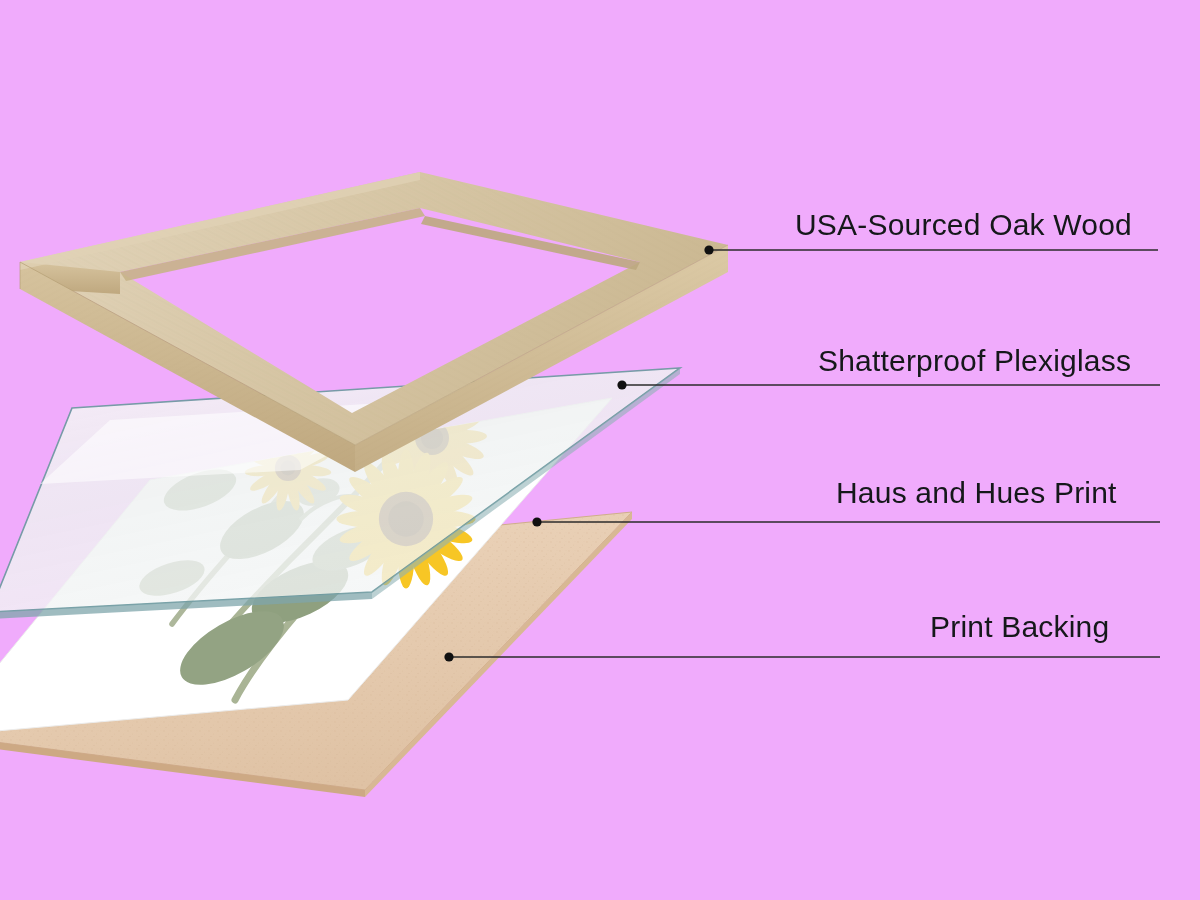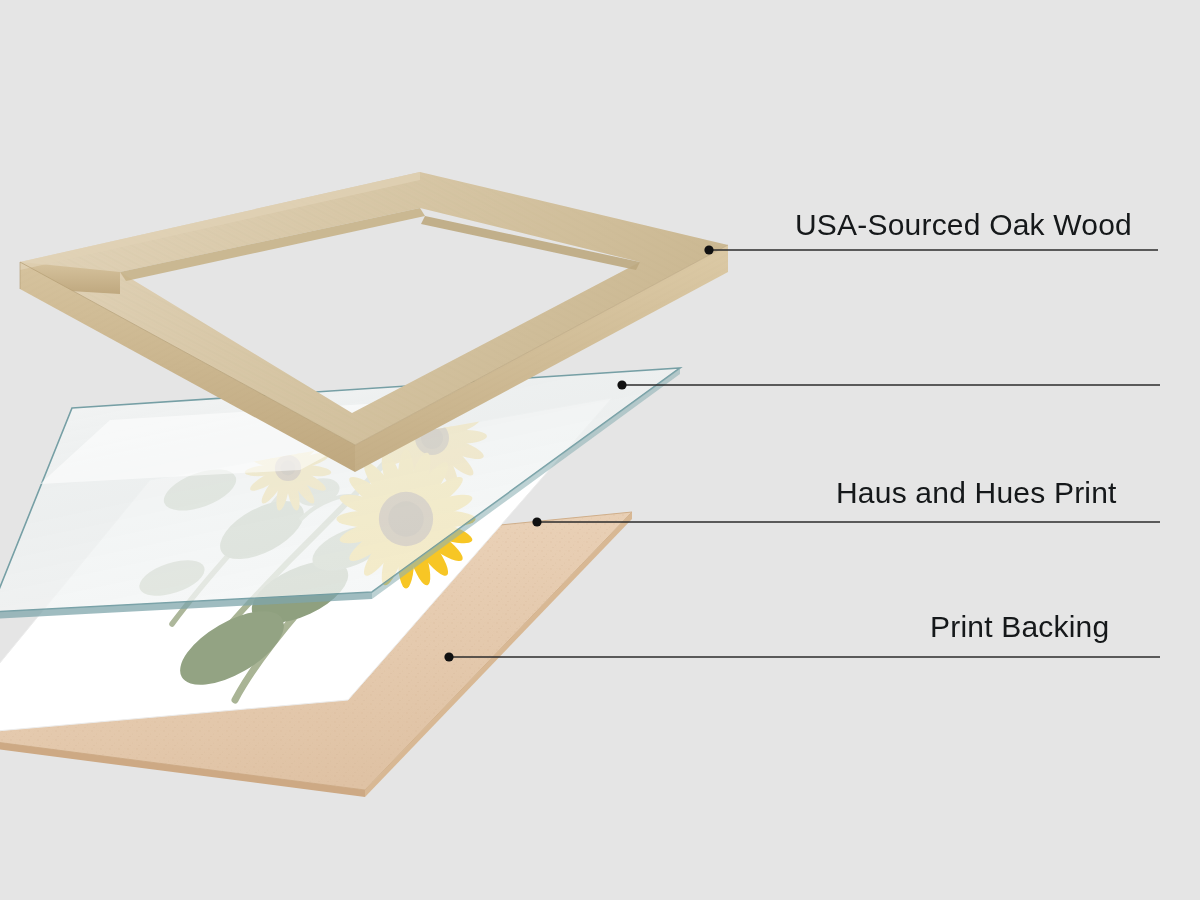--- a/index.html
+++ b/index.html
@@ -1,19 +1,19 @@
 <!DOCTYPE html>
 <html><head>
 <meta charset="utf-8">
 <style>
   * { margin:0; padding:0; box-sizing:border-box; }
   html,body { width:1200px; height:900px; background:#ffffff; overflow:hidden; }
   body { font-family:"Liberation Sans", sans-serif; }
 
-  #stage { position:relative; width:1200px; height:900px; background:#e5e5e5; }
+  #stage { position:relative; width:1200px; height:900px; background:#f0abfc; }
 
   svg.layers { position:absolute; inset:0; width:1200px; height:900px; }
 
   .label {
     position:absolute;
     font-family:"Liberation Sans", sans-serif;
     font-weight:300;
     font-size:30px;
     letter-spacing:0.2px;
     color:#15181a;
@@ -248,16 +248,17 @@
         <circle cx="537" cy="522" r="4.6" fill="#111111"></circle>
       </g>
       <g>
         <line x1="449" y1="657" x2="1160" y2="657" stroke="#2b2b2b" stroke-width="1.3"></line>
         <circle cx="449" cy="657" r="4.6" fill="#111111"></circle>
       </g>
     </g>
   </svg>
 
   <div class="label lbl-oak">USA-Sourced Oak Wood</div>
+  <div class="label lbl-plex">Shatterproof Plexiglass</div>
   <div class="label lbl-print">Haus and Hues Print</div>
   <div class="label lbl-back">Print Backing</div>
 
 </div>
 
 </body></html>

